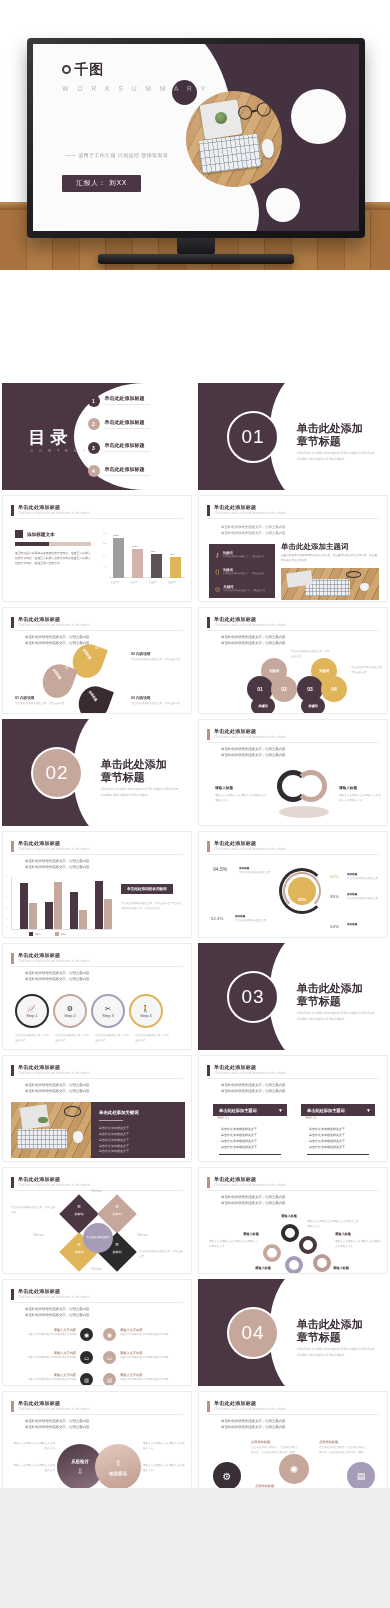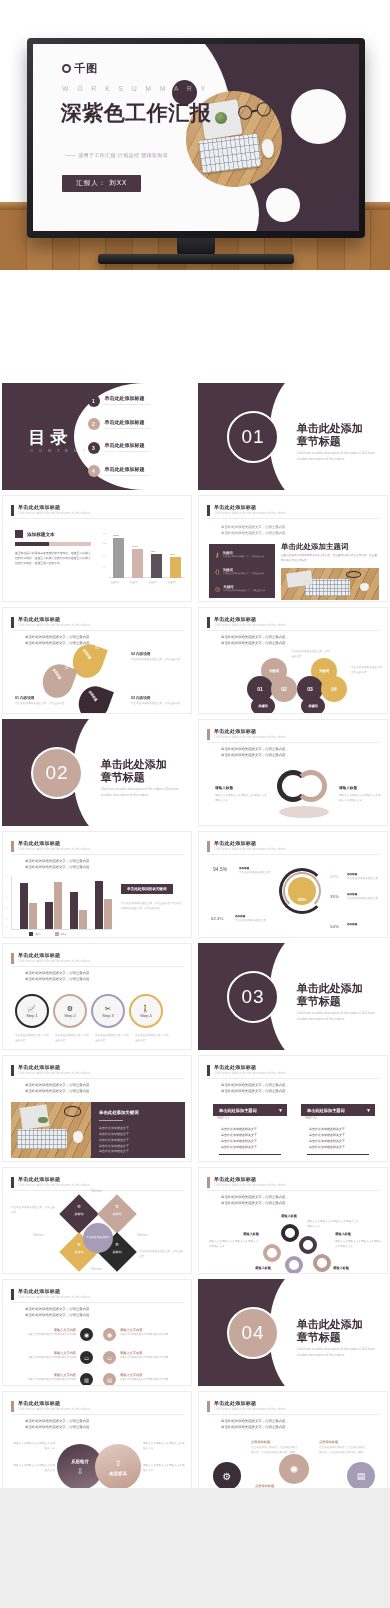--- a/index.html
+++ b/index.html
@@ -102,21 +102,21 @@
   .plant {
     position:absolute; left:30%; top:22%; width:13%; height:13%;
     border-radius:50%; background:radial-gradient(circle at 40% 35%,#8fae6d,#4e6d38);
   }
 
   .cov-logo { position:absolute; display:flex; align-items:center; gap:3px; }
   .cov-logo .mk {
     width:9px; height:9px; border-radius:50%;
     border:2px solid #4a3b46;
   }
-  .cov-logo .tx { font-size:11px; font-weight:700; color:#3b2f38; letter-spacing:1px; }
+  .cov-logo .tx { font-size:14px; font-weight:700; color:#3b2f38; letter-spacing:1px; }
   .cov-kicker { position:absolute; font-size:6.5px; letter-spacing:3.6px; color:#b8aeb6; }
   .cov-title {
     position:absolute; font-size:21px; line-height:1.12; font-weight:700;
     color:#3a2b36; letter-spacing:.5px; white-space:nowrap;
   }
   .cov-sub { position:absolute; font-size:5px; color:#9d93a0; letter-spacing:.4px; }
   .cov-btn {
     position:absolute; background:#4b3645; color:#fff;
     font-size:6.5px; letter-spacing:1px; padding:4px 14px; border-radius:1px;
   }
@@ -217,21 +217,20 @@
               </div>
             <div class="kb"></div>
             <div class="mouse"></div>
           </div>
 
           <div class="cov-logo" style="left:9%;top:9%;">
             <span class="mk"></span>
             <span class="tx">千图</span>
           </div>
           <div class="cov-kicker" style="left:9%;top:22%;">W O R K   S U M M A R Y</div>
-          <div class="cov-title" style="left:8.5%;top:30.5%;">深紫色工作汇报</div>
           <div class="cov-sub" style="left:10%;top:57.5%;">—— 适用于工作汇报 计划总结 营销策划等</div>
           <div class="cov-btn" style="left:9%;top:70%;">汇报人： 刘XX</div>
         </div>
 
       </div>
     </div>
     <div class="tv-stand-neck"></div>
     <div class="tv-stand-base"></div>
   </div>
 </div>

